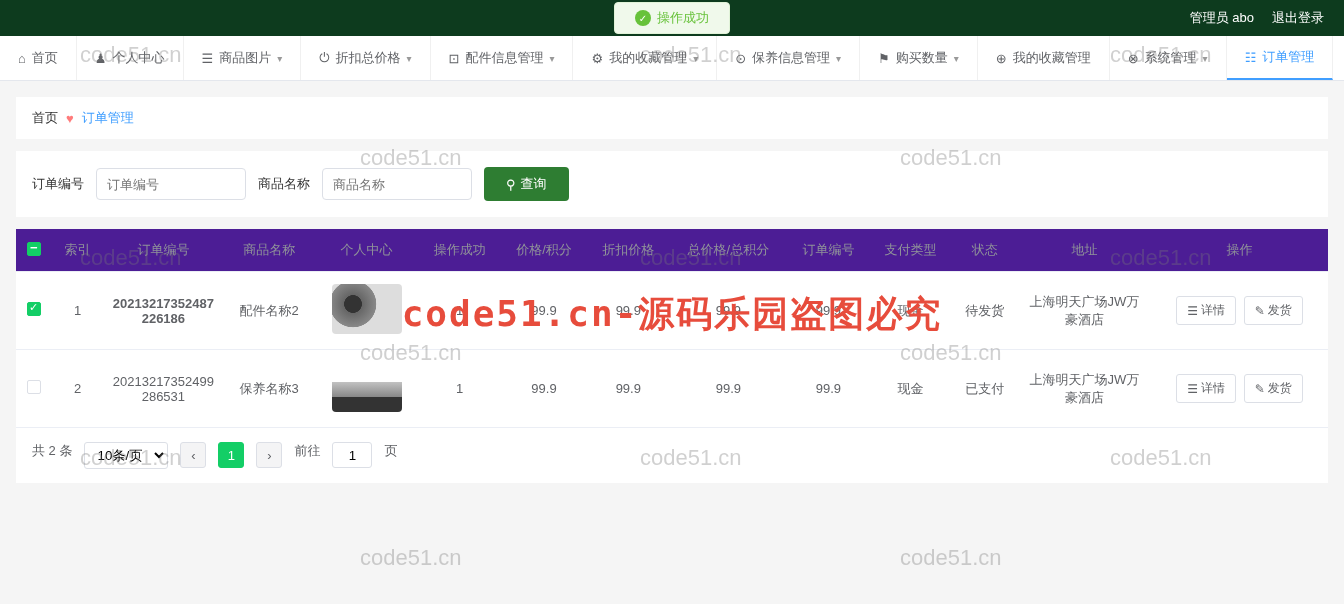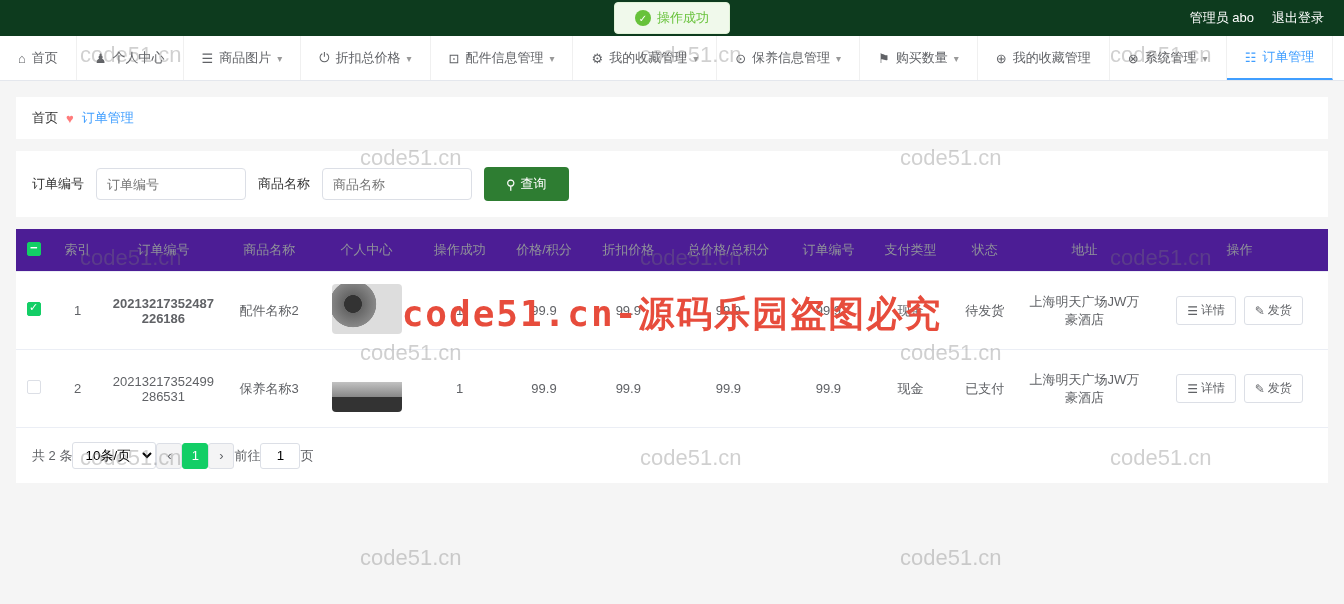--- a/index.html
+++ b/index.html
@@ -31,21 +31,21 @@
 th, td { padding: 12px 8px; text-align: center; border-bottom: 1px solid #ebeef5; font-size: 13px; color: #606266; vertical-align: middle; }
 th { background: #4c1d95; color: #909399; font-weight: 500; }
 .checkbox { width: 14px; height: 14px; border: 1px solid #dcdfe6; border-radius: 2px; display: inline-block; cursor: pointer; }
 .checkbox.checked { background: #13ce66; border-color: #13ce66; position: relative; }
 .checkbox.checked::after { content: "✓"; color: #fff; position: absolute; left: 1px; top: -2px; font-size: 11px; }
 .checkbox.minus { background: #13ce66; border-color: #13ce66; position: relative; }
 .checkbox.minus::after { content: "−"; color: #fff; position: absolute; left: 2px; top: -3px; font-size: 13px; font-weight: bold; }
 .product-img { width: 70px; height: 50px; background: #f0f0f0; border-radius: 4px; display: inline-block; }
 .btn-small { border: 1px solid #dcdfe6; background: #fff; padding: 5px 10px; border-radius: 3px; cursor: pointer; font-size: 12px; color: #606266; margin: 0 2px; display: inline-flex; align-items: center; gap: 3px; }
 
-.pagination { background: #fff; padding: 14px 16px; display: flex; align-items: center; gap: 0; font-size: 13px; color: #606266; }
+.pagination { background: #fff; padding: 14px 16px; display: flex; align-items: flex-start; gap: 12px; font-size: 13px; color: #606266; }
 .page-select { border: 1px solid #dcdfe6; padding: 4px 8px; border-radius: 3px; background: #fff; }
 .page-btn { width: 26px; height: 26px; border: 1px solid #dcdfe6; background: #f4f4f5; border-radius: 3px; cursor: pointer; display: inline-flex; align-items: center; justify-content: center; }
 .page-btn.active { background: #13ce66; color: #fff; border-color: #13ce66; }
 .page-input { width: 40px; height: 26px; border: 1px solid #dcdfe6; border-radius: 3px; text-align: center; }
 
 .watermark { position: fixed; color: rgba(120,120,120,0.35); font-size: 22px; pointer-events: none; text-align: right; }
 .big-watermark { position: fixed; color: #e74c3c; font-size: 36px; font-weight: bold; pointer-events: none; left: 50%; top: 290px; transform: translateX(-50%); letter-spacing: 2px; font-family: monospace, sans-serif; }
 </style>
 </head>
 <body>

